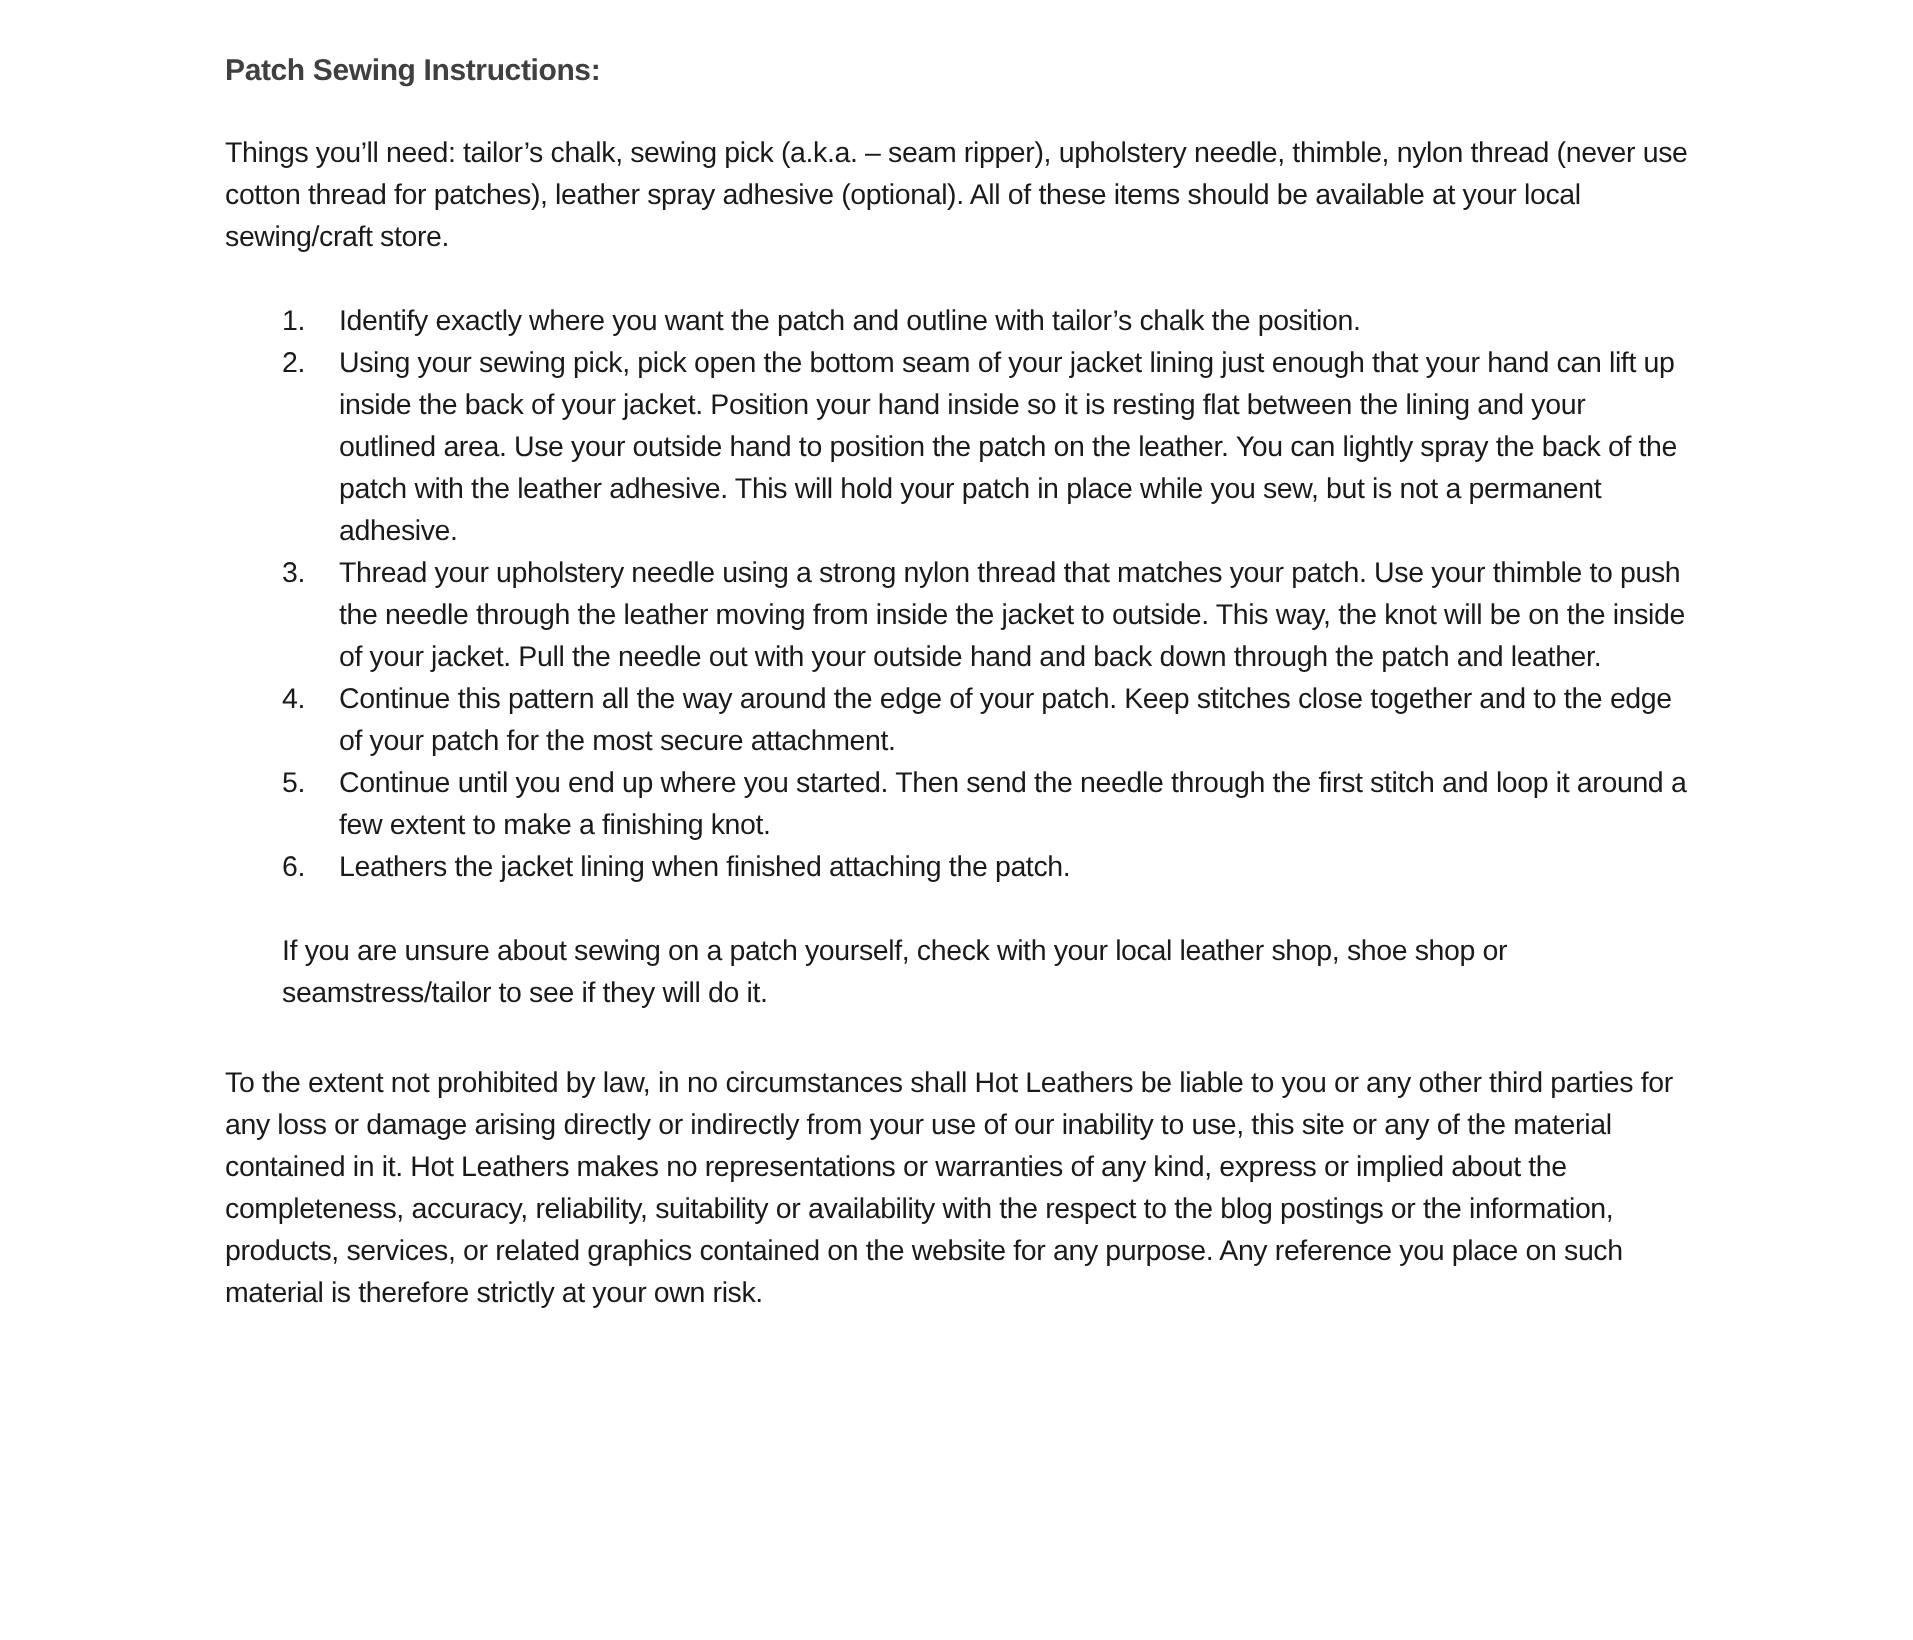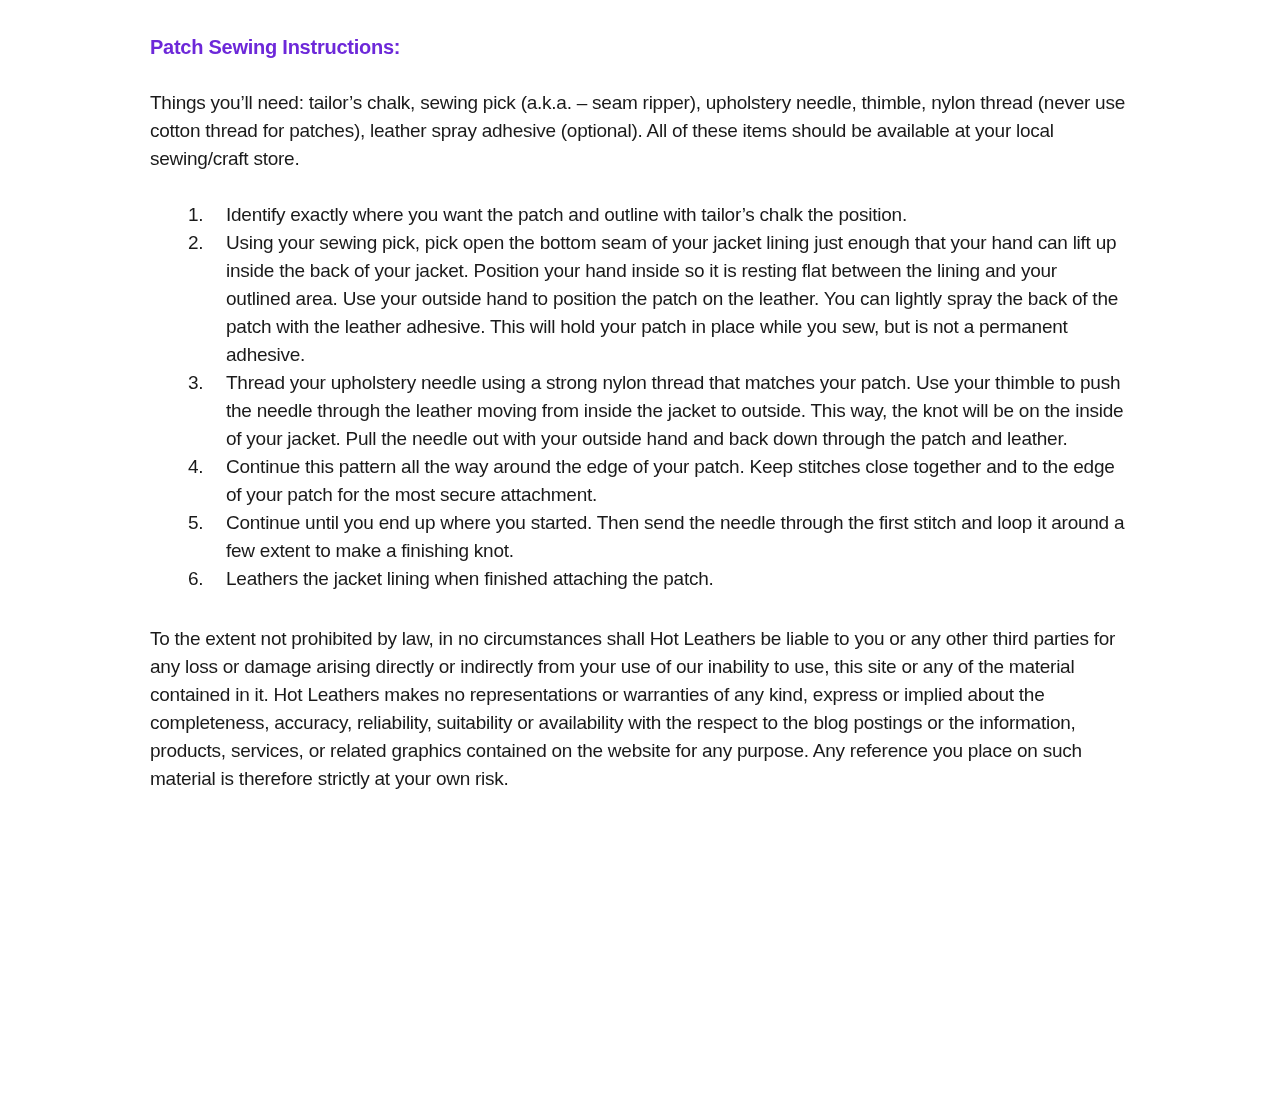--- a/index.html
+++ b/index.html
@@ -21,21 +21,21 @@
     width: 975px;
     font-size: 19px;
     line-height: 28px;
     letter-spacing: -0.25px;
   }
   .doc-title {
     font-size: 20px;
     font-weight: 700;
     line-height: 28px;
     margin-bottom: 28px;
-    color: #6d28d9;
+    color: #404040;
   }
   .para {
     margin-bottom: 28px;
   }
   .steps {
     list-style: none;
     margin: 0 0 28px 0;
   }
   .step {
     display: flex;
@@ -93,18 +93,19 @@
         <span class="step-num">5.</span>
         <span class="step-text">Continue until you end up where you started. Then send the needle through the first stitch and loop it around a few extent to make a finishing knot.</span>
       </li>
       <li class="step">
         <span class="step-num">6.</span>
         <span class="step-text">Leathers the jacket lining when finished attaching the patch.</span>
       </li>
     </ol>
 
     <div class="closing">
+      <p>If you are unsure about sewing on a patch yourself, check with your local leather shop, shoe shop or seamstress/tailor to see if they will do it.</p>
     </div>
 
     <p class="disclaimer">To the extent not prohibited by law, in no circumstances shall Hot Leathers be liable to you or any other third parties for any loss or damage arising directly or indirectly from your use of our inability to use, this site or any of the material contained in it. Hot Leathers makes no representations or warranties of any kind, express or implied about the completeness, accuracy, reliability, suitability or availability with the respect to the blog postings or the information, products, services, or related graphics contained on the website for any purpose. Any reference you place on such material is therefore strictly at your own risk.</p>
 
   </div>
 </div>
 
 </body></html>

